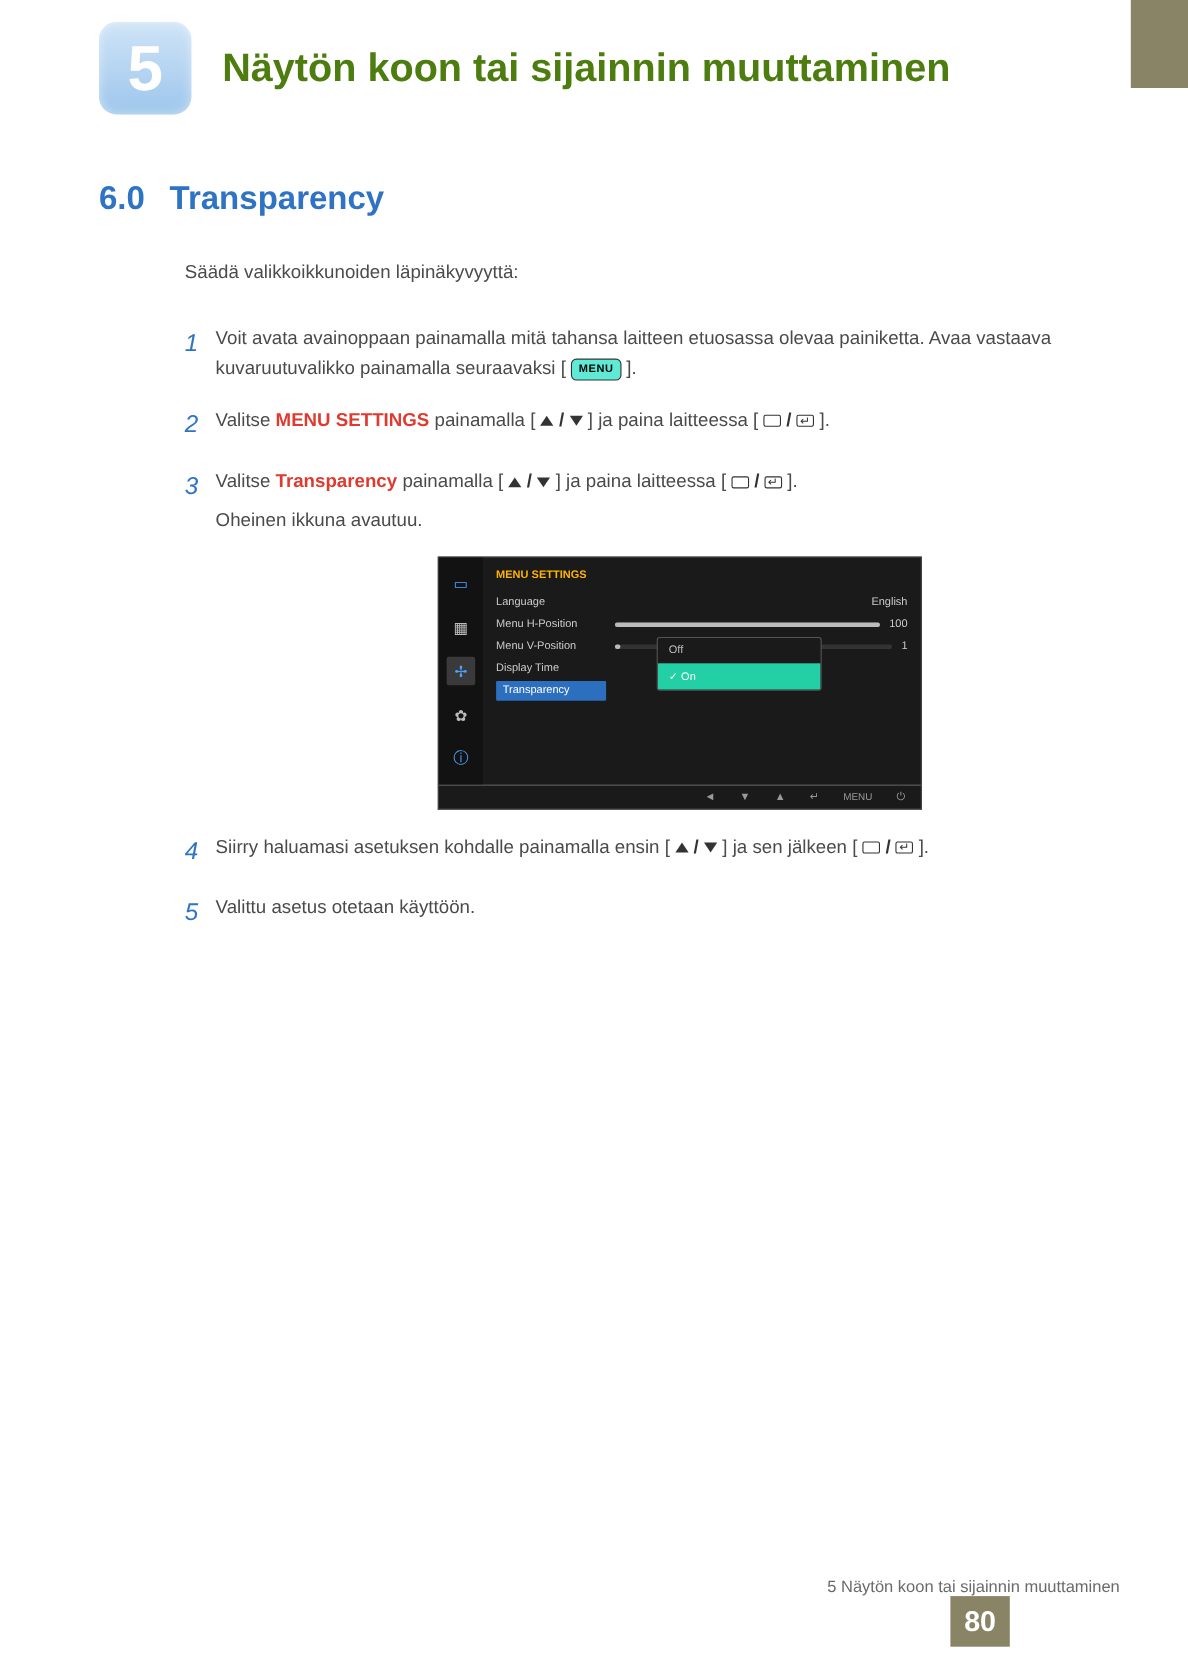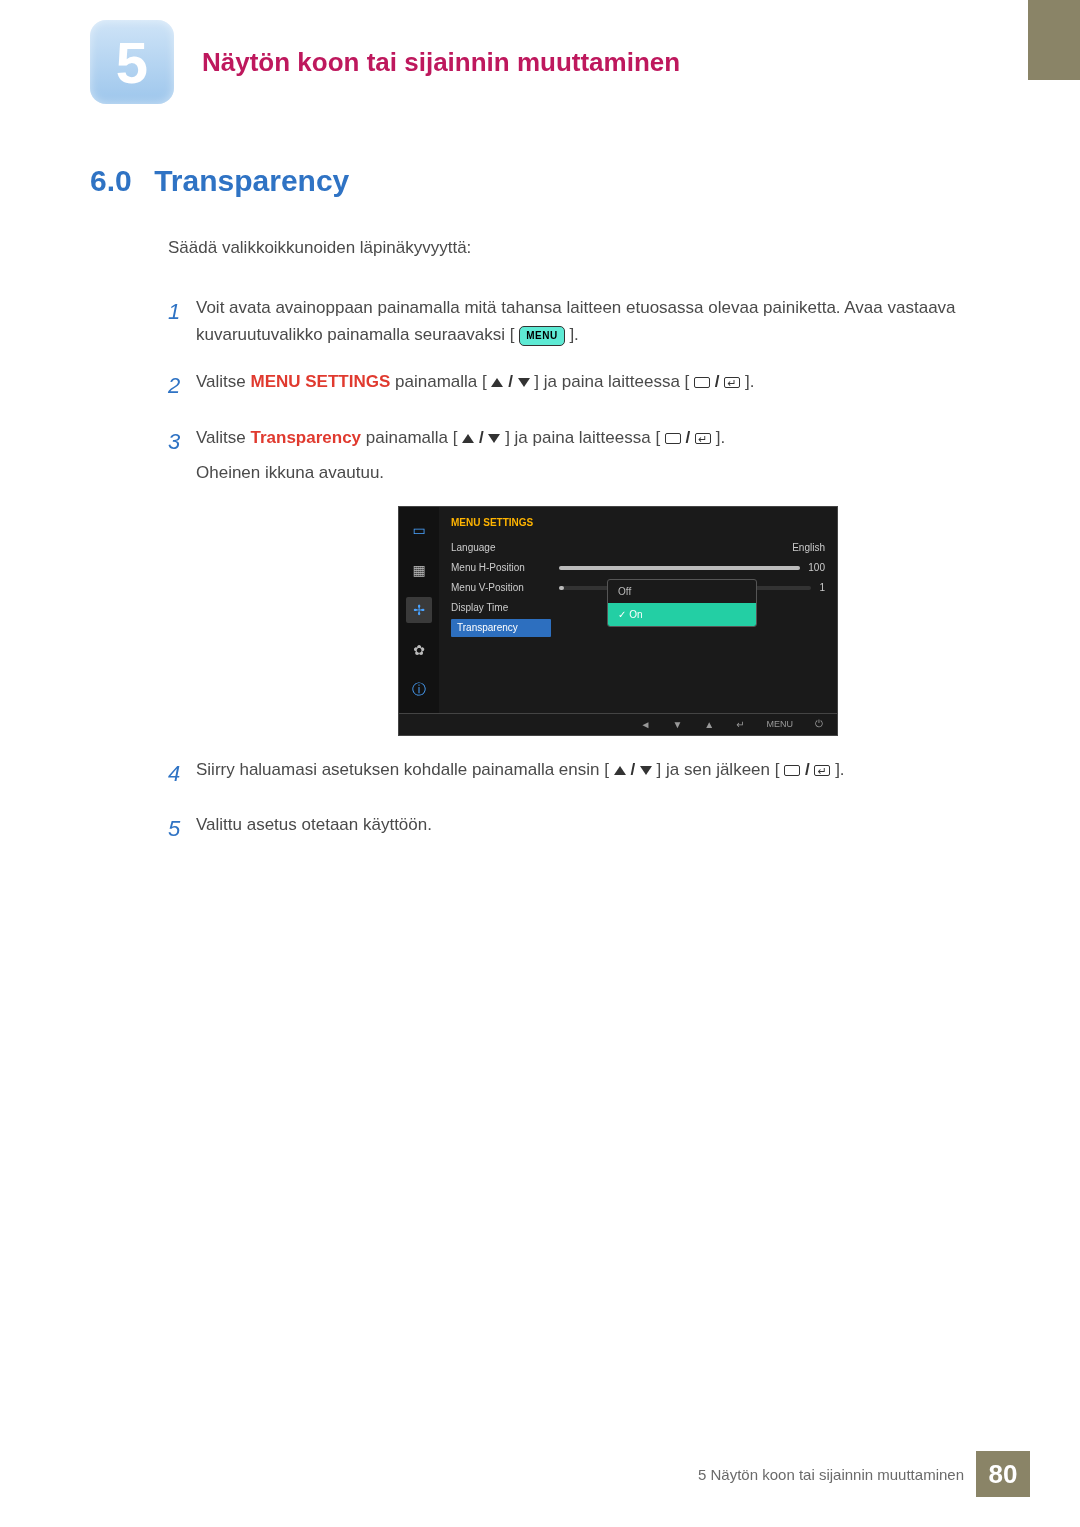--- a/index.html
+++ b/index.html
@@ -13,21 +13,21 @@
   }
   .page { position: relative; width: 100%; height: 100%; padding: 20px 90px 0 90px;}
   .chapter-header { display: flex; align-items: center; margin-bottom: 60px; }
   .chapter-badge {
     width: 84px; height: 84px; border-radius: 16px;
     background: linear-gradient(#cfe4f7,#9dc6ec);
     display:flex; align-items:center; justify-content:center;
     color:#fff; font-size:58px; font-weight:bold;
     margin-right:28px; box-shadow: inset 0 0 10px rgba(255,255,255,.5);
   }
-  .chapter-title { color:#be185d; font-size:26px; font-weight:bold; }
+  .chapter-title { color:#4d7c0f; font-size:36px; font-weight:bold; }
   .section-heading { margin: 20px 0 40px 0; }
   .section-number { color:#2f73c4; font-size:30px; font-weight:bold; margin-right:18px;}
   .section-title  { color:#2f73c4; font-size:30px; font-weight:bold;}
   .body-text { font-size:17px; color:#4b4b4b; margin-left:78px; margin-bottom:36px;}
   .subheading { margin-left:78px; margin-bottom:24px;}
   .sub-number { color:#2f73c4; font-size:18px; font-weight:bold; margin-right:10px;}
   .sub-title  { color:#2f73c4; font-size:18px; font-weight:bold;}
   .steps { margin-left:78px; }
   .step { display:flex; margin-bottom:20px; line-height:1.6; font-size:17px; color:#4a4a4a;}
   .step-num { font-style:italic; color:#2f73c4; font-size:22px; width:28px; flex-shrink:0;}
@@ -79,40 +79,40 @@
   .osd-val   { margin-left:auto; color:#ccc; }
   .osd-bar {
     flex:1; height:4px; background:#333; position:relative; border-radius:2px;
   }
   .osd-bar-fill { height:100%; background:#bbb; border-radius:2px; }
   .osd-trans-row {
     background:#2d6fbf; color:#fff; padding:2px 6px; border-radius:1px;
     width:100px; height:18px; display:flex; align-items:center;
   }
   .osd-popup {
-    position:absolute; left:168px; top:72px; width:150px;
+    position:absolute; left:158px; top:72px; width:150px;
     background:#1a1a1a; border:1px solid #555; border-radius:3px; overflow:hidden;
   }
   .osd-popup-item { padding:6px 10px; color:#bbb; font-size:10px;}
   .osd-popup-item.sel { background:#23cfa4; color:#fff; }
   .osd-help {
     width:120px; background:#111; padding:10px 10px;
     font-size:9px; color:#aaa; line-height:1.4; border-left:1px solid #333;
   }
   .osd-footer {
     width:440px; height:22px; background:#1a1a1a; border:1px solid #444; border-top:none;
     display:flex; align-items:center; justify-content:flex-end; gap:22px;
     padding:0 14px; font-size:9px; color:#999;
   }
   .osd-footer .ico { font-size:10px; }
   .check::before { content:"✓ "; }
 
   
   .footer {
-    position:absolute; bottom:30px; right:50px; display:flex; align-items:center;
+    position:absolute; bottom:30px; right:50px; display:flex; align-items:center;flex-direction:column;
   }
   .footer-text { font-size:15px; color:#6a6a6a; margin-right:12px;}
   .page-num {
     width:54px; height:46px; background:#8a8467; color:#fff;
     display:flex; align-items:center; justify-content:center;
     font-size:26px; font-weight:bold;
   }
   .right-stripe {
     position:absolute; top:0; right:0; width:52px; height:80px; background:#8a8467;
   }

